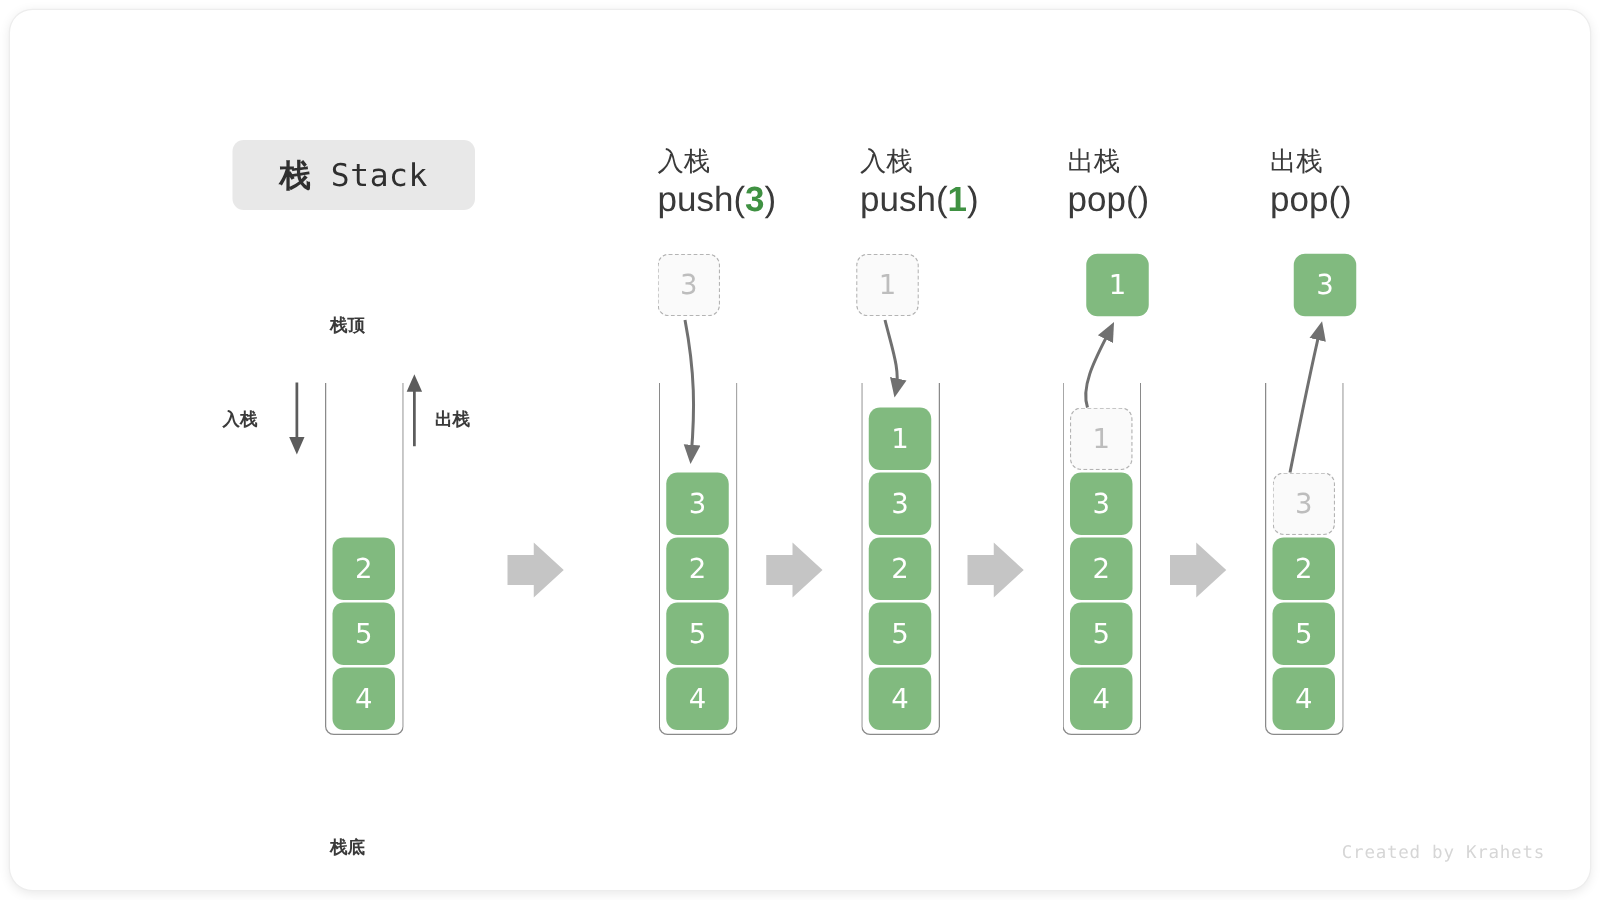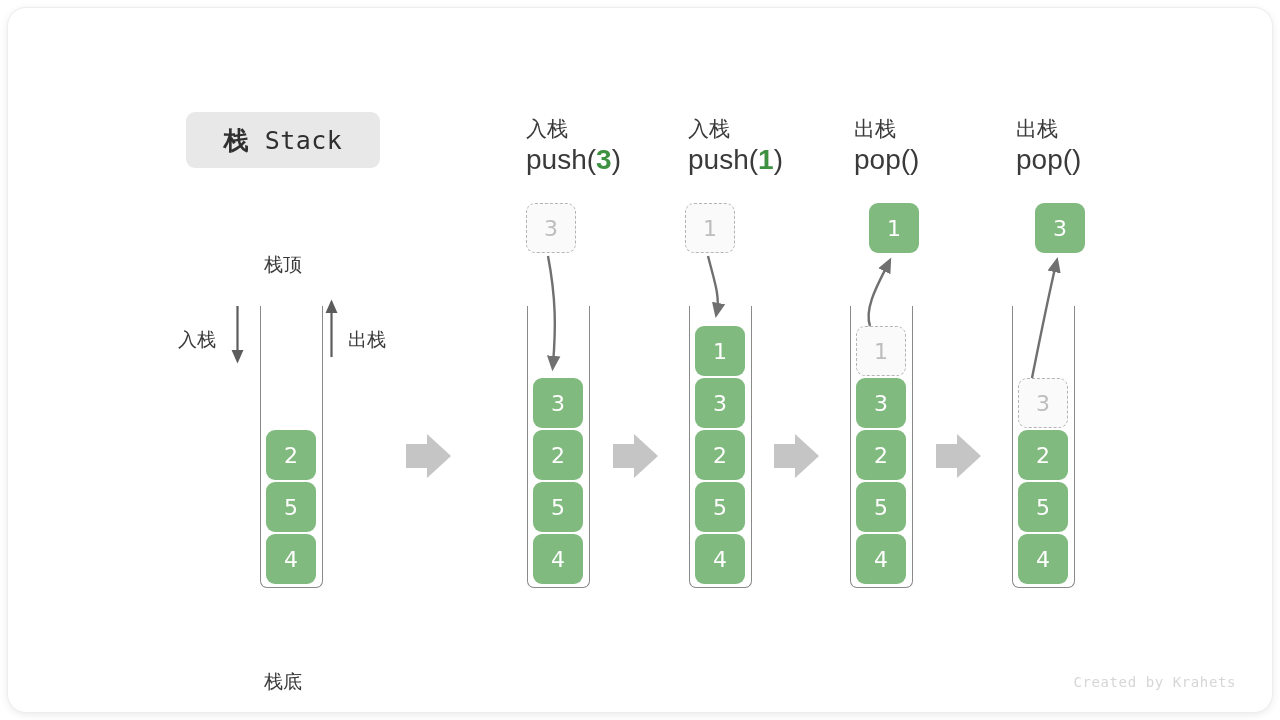--- a/index.html
+++ b/index.html
@@ -53,22 +53,22 @@
     font-family: "DejaVu Sans Mono", "Liberation Mono", monospace;
     font-weight: normal;
     font-size: 25px;
     text-align: right;
   }
 
   
   .cn-label {
     position: absolute;
     color: #3a3a3a;
-    font-size: 19px;
-    font-weight: normal;
+    font-size: 14px;
+    font-weight: bold;
     white-space: nowrap;
   }
   .op-head {
     position: absolute;
     color: #3a3a3a;
     white-space: nowrap;
   }
   .op-head .cn {
     display: block;
     font-size: 21px;

